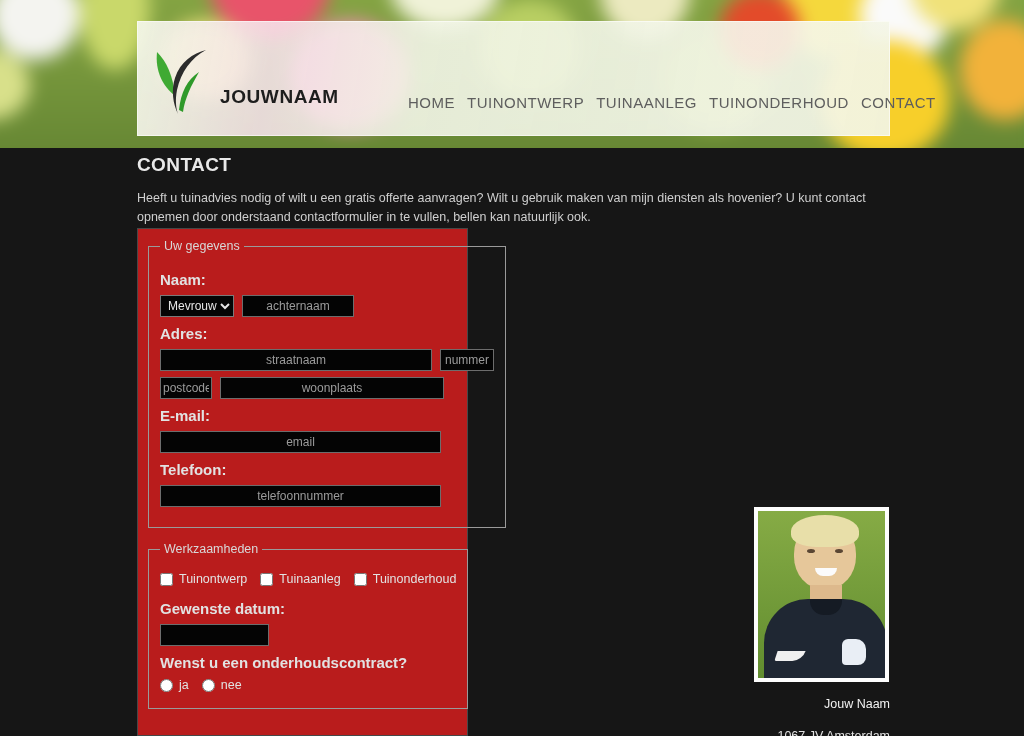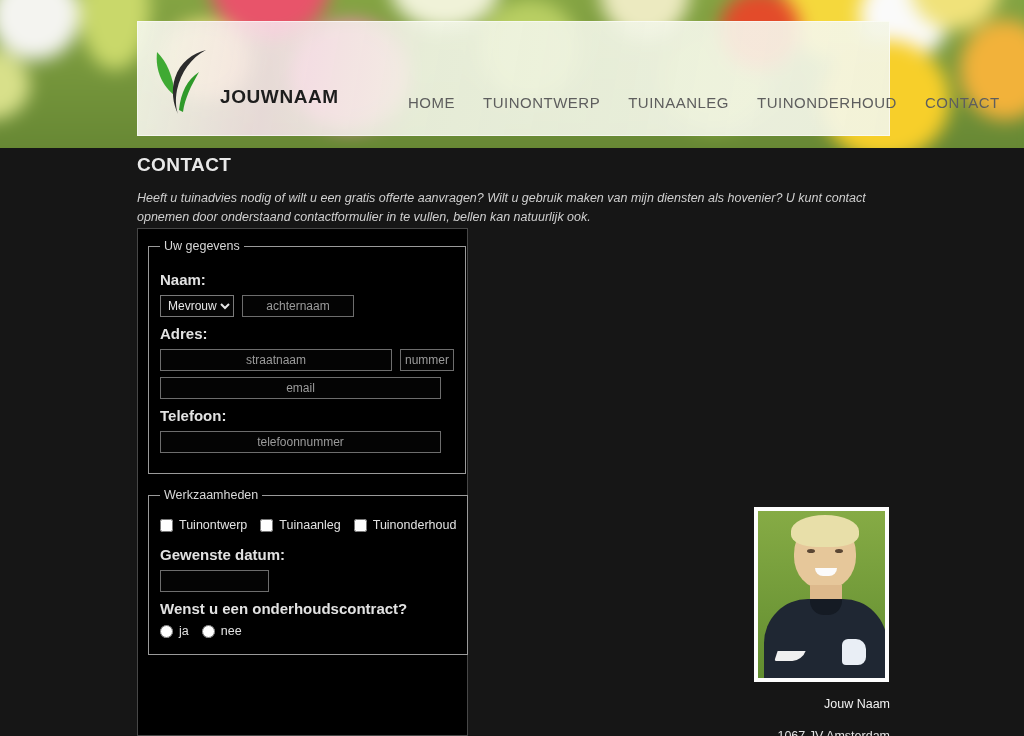--- a/index.html
+++ b/index.html
@@ -48,42 +48,42 @@
     position: absolute; left: 82px; top: 62px;
     line-height: 26px;
     font-weight: bold; font-size: 19px; letter-spacing: 0.6px;
     white-space: nowrap;
   }
   #brand .l1 { color: #1d1d1d; display: block; }
   #brand .l2 { color: #1e6b24; display: block; margin-left: -38px; }
 
   #nav {
     position: absolute; left: 270px; top: 72px;
-    display: flex; gap: 28px;
+    display: flex; gap: 12px;
     font-size: 15px; letter-spacing: 0.5px;
   }
   #nav a { color: #5e5e5e; text-decoration: none; white-space: nowrap; }
 
   
   #content { position: absolute; left: 0; top: 148px; width: 1024px; height: 588px; }
 
   #page-title {
     position: absolute; left: 137px; top: 6px;
     color: #e9e9e9; font-size: 19px; font-weight: bold; letter-spacing: 0.4px;
   }
   #intro {
     position: absolute; left: 137px; top: 41px; width: 740px;
-    color: #cfcfcf; font-size: 12.5px; line-height: 19px; font-style: italic;
+    color: #cfcfcf; font-size: 12.5px; line-height: 19px;
   }
 
   
   #formbox {
     position: absolute; left: 137px; top: 80px;
     width: 331px; height: 508px;
-    background: #000000;
+    background: #b91c1c;
     border: 1px solid #474747;
     padding: 10px;
   }
   fieldset {
     border: 1px solid #9a9a9a;
     margin: 0 0 14px 0; padding: 10px 11px 14px 11px;
   }
   legend { color: #d8d8d8; font-size: 12.5px; padding: 0 4px; }
   .flabel { color: #e2e2e2; font-size: 15px; margin: 8px 0 7px 0; font-weight: bold; }
   .row { display: flex; gap: 8px; margin-bottom: 6px; }
@@ -100,21 +100,21 @@
   }
   input[type=text]::placeholder { color: #9b9b9b; opacity: 1; text-align: center; }
   select {
     background: #050505; color: #e6e6e6;
     border: 1px solid #7a7a7a;
     font-family: "Liberation Sans", sans-serif;
     font-size: 12px; height: 22px;
     padding-left: 3px;
   }
   .w-achternaam { width: 112px; }
-  .w-straat { width: 232px; }
+  .w-straat { width: 272px; }
   .w-nummer { width: 54px; }
   .w-postcode { width: 52px; }
   .w-woonplaats { width: 224px; }
   .w-full { width: 281px; }
   .w-datum { width: 109px; height: 24px; }
 
   .checkline { display: flex; align-items: center; gap: 4px; color: #e2e2e2; font-size: 12.5px; margin-bottom: 2px; }
   .checkline span.gap { display: inline-block; width: 5px; }
   input[type=checkbox], input[type=radio] { margin: 0 2px 0 0; }
 
@@ -197,21 +197,26 @@
             <option>Mevrouw</option>
           </select>
           <input type="text" class="w-achternaam" placeholder="achternaam" style="">
         </div>
 
         <div class="flabel">Adres:</div>
         <div class="row">
           <input type="text" class="w-straat" placeholder="straatnaam" style="">
           <input type="text" class="w-nummer" placeholder="nummer" style="">
         </div>
-
+        <div class="row">
+          <input type="text" class="w-postcode" placeholder="postcode" style="">
+          <input type="text" class="w-woonplaats" placeholder="woonplaats" style="">
+        </div>
+
+        <div class="flabel">E-mail:</div>
         <div class="row">
           <input type="text" class="w-full" placeholder="email" style="">
         </div>
 
         <div class="flabel">Telefoon:</div>
         <div class="row">
           <input type="text" class="w-full" placeholder="telefoonnummer" style="">
         </div>
       </fieldset>
 

